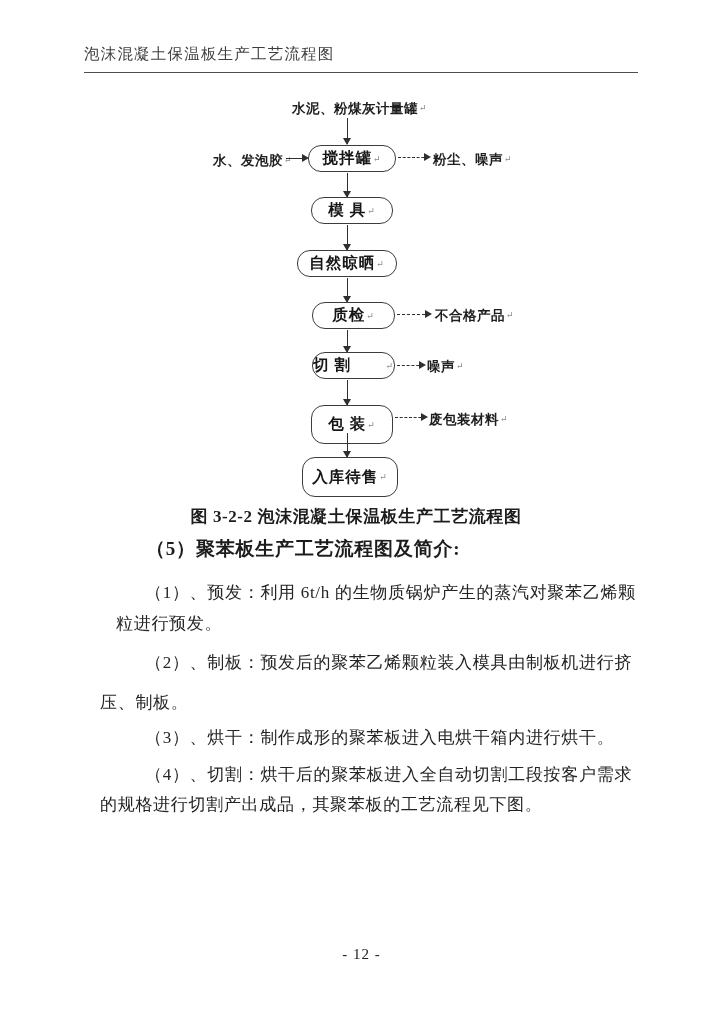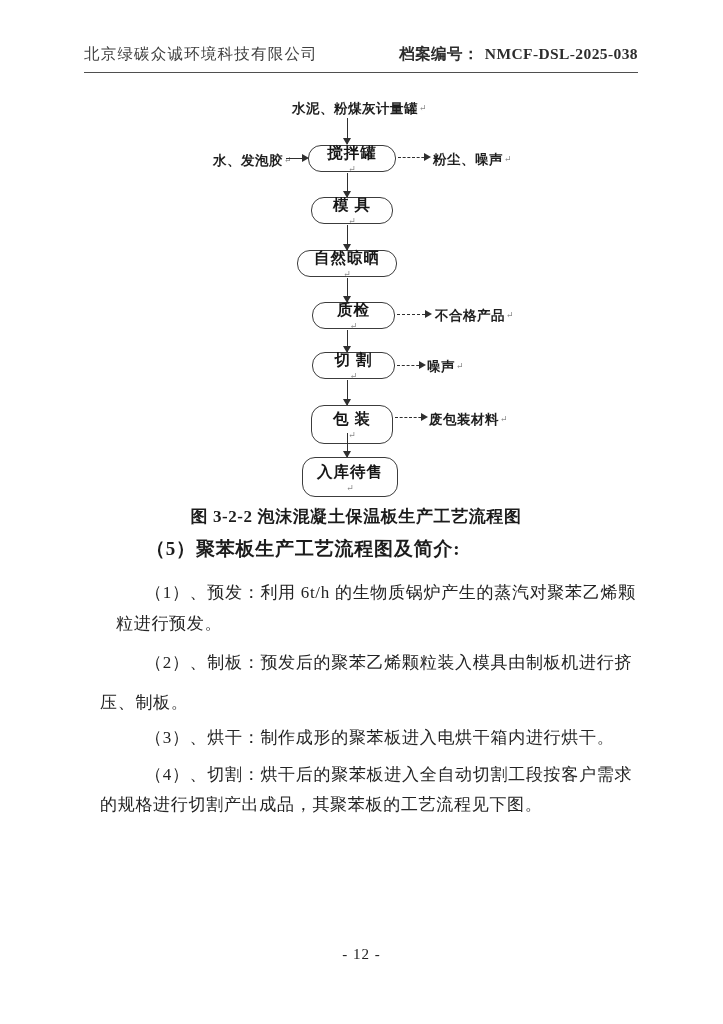--- a/index.html
+++ b/index.html
@@ -26,21 +26,20 @@
     position:absolute; font-weight:700; font-size:13.5px; color:#1e1e1e;
     white-space:nowrap; letter-spacing:0.5px;
   }
   .rmark { font-size:9px; color:#8c8c8c; font-weight:400; margin-left:1px; vertical-align:2px; }
   .node {
     position:absolute; box-sizing:border-box;
     border:1.7px solid #3c3c3c; border-radius:13px; background:#fff;
     display:flex; align-items:center; justify-content:center;
     font-weight:700; font-size:15.5px; letter-spacing:1px; color:#161616;
     white-space:pre;
-    flex-direction:column;
   }
   .varrow { position:absolute; width:0; border-left:1.7px solid #2f2f2f; }
   .varrow::after {
     content:""; position:absolute; left:-5px; bottom:-1px;
     width:0; height:0; border:4.6px solid transparent;
     border-top:7px solid #2f2f2f; border-bottom:0;
   }
   .harrow { position:absolute; height:0; border-top:1.7px solid #2f2f2f; }
   .harrow::after {
     content:""; position:absolute; right:-2px; top:-5.4px;
@@ -68,24 +67,21 @@
     position:absolute; left:0; top:946px; width:723px; text-align:center;
     font-size:15px; color:#222; letter-spacing:1px;
   }
 </style>
 </head>
 <body>
 
 <div class="page">
 
   <div class="header">
-    <span class="company">北京绿碳众诚环境科技有限公司</span>
-    <span class="archive">
-      <span>档案编号：</span><span class="num">NMCF-DSL-2025-038</span>
-    </span>
+    <span class="company">泡沫混凝土保温板生产工艺流程图</span>
   </div>
 
   <div>
 
     <div class="fc-label" style="left:292px; top:100px;">
       <span>水泥、粉煤灰计量罐</span><span class="rmark">↵</span>
     </div>
 
     <div class="varrow" style="left:347px; top:118px; height:26px;"></div>
 
@@ -119,21 +115,21 @@
     <div class="node" style="left:312px; top:302px; width:83px; height:27px;">
       <span>质检</span><span class="rmark">↵</span>
     </div>
     <div class="harrow dashed" style="left:397px; top:314px; width:33px;"></div>
     <div class="fc-label" style="left:435px; top:307px;">
       <span>不合格产品</span><span class="rmark">↵</span>
     </div>
 
     <div class="varrow" style="left:347px; top:330px; height:22px;"></div>
 
-    <div class="node" style="left:312px; top:352px; width:83px; height:27px;">
+    <div class="node" style="left:312px; top:352px; width:83px; height:27px;justify-content:space-between;">
       <span>切 割</span><span class="rmark">↵</span>
     </div>
     <div class="harrow dashed" style="left:397px; top:365px; width:27px;"></div>
     <div class="fc-label" style="left:427px; top:358px;">
       <span>噪声</span><span class="rmark">↵</span>
     </div>
 
     <div class="varrow" style="left:347px; top:380px; height:25px;"></div>
 
     <div class="node" style="left:311px; top:405px; width:82px; height:39px;">

